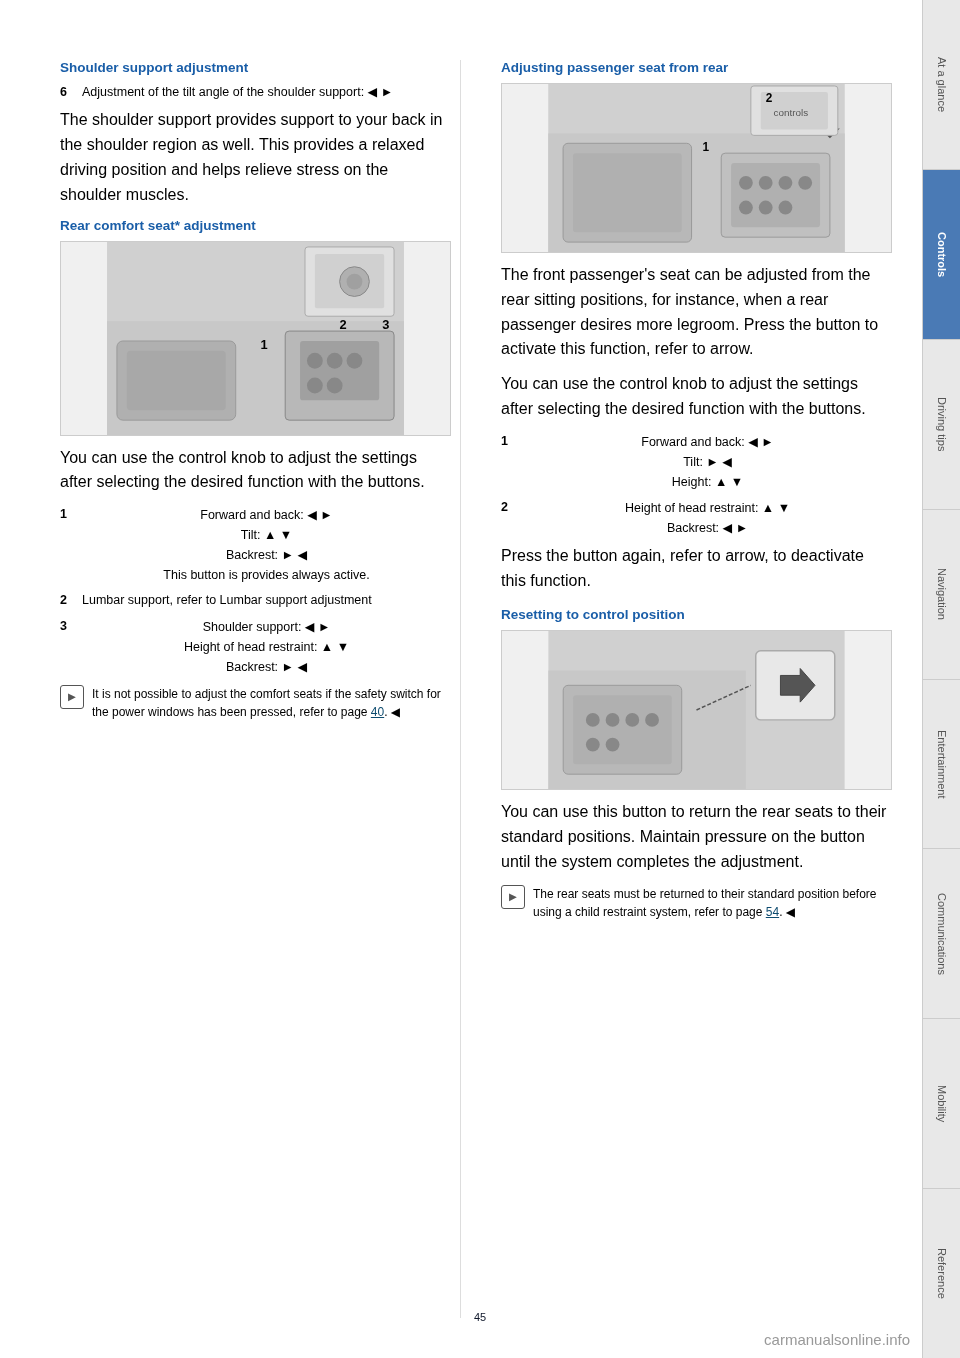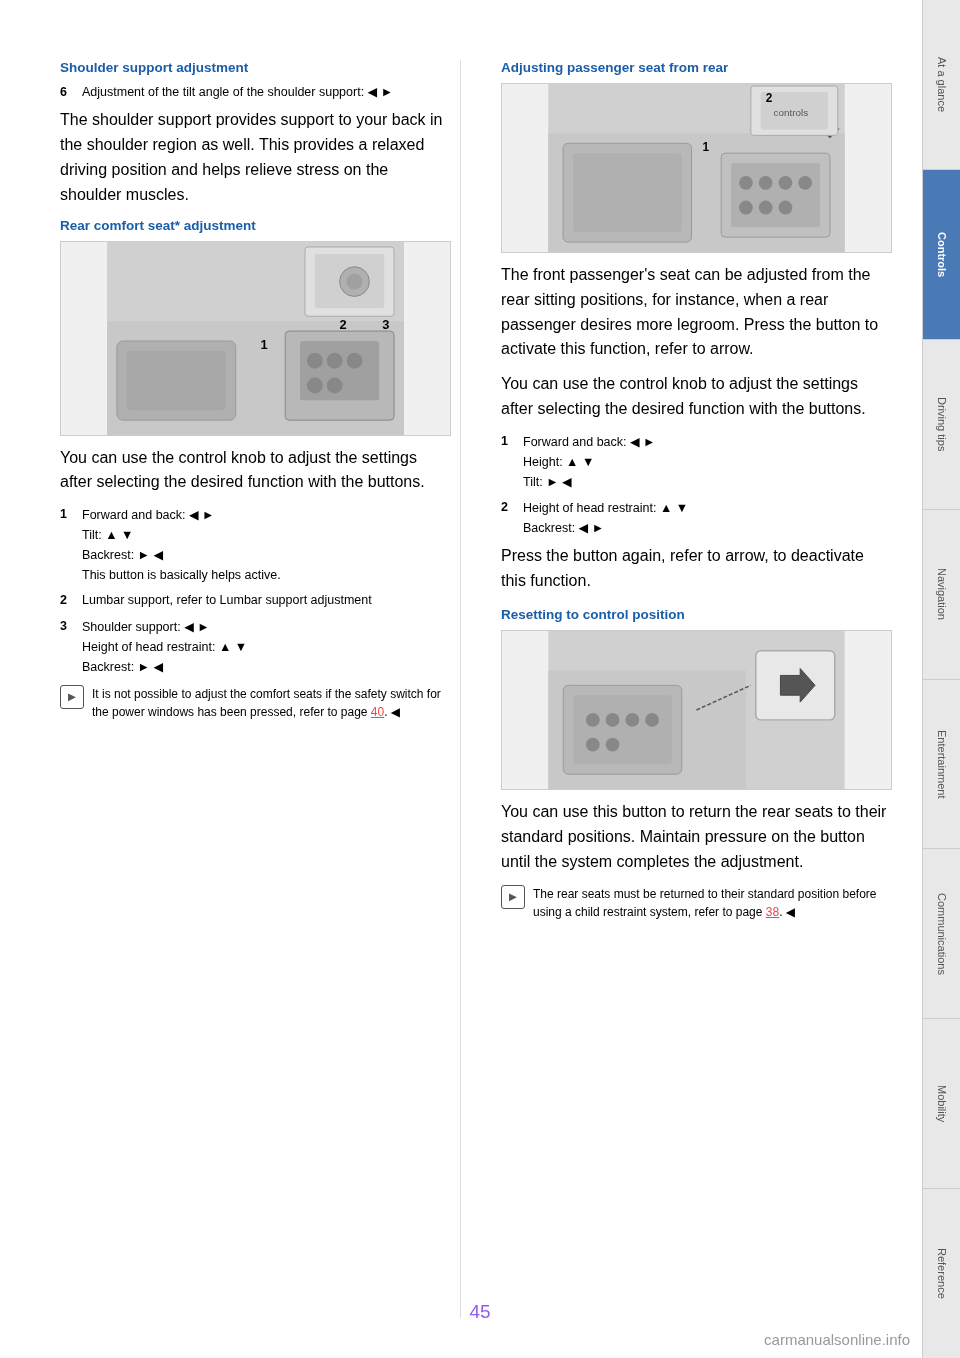--- a/index.html
+++ b/index.html
@@ -115,20 +115,21 @@
     }
 
     .numbered-item .content {
       flex: 1;
     }
 
     .sub-item {
       display: block;
       padding-left: 0;
       line-height: 1.6;
+      text-align: center;
     }
 
     
     .img-placeholder {
       background: #f0f0f0;
       border: 1px solid #ccc;
       display: flex;
       align-items: center;
       justify-content: center;
       color: #999;
@@ -173,34 +174,34 @@
       flex-shrink: 0;
       font-size: 13px;
       color: #555;
     }
 
     .page-number {
       position: absolute;
       bottom: 35px;
       left: 50%;
       transform: translateX(-50%);
-      font-size: 19px;
-      color: #8b5cf6;
+      font-size: 11px;
+      color: #0f172a;
     }
 
     .watermark {
       position: absolute;
       bottom: 10px;
       right: 50px;
       font-size: 15px;
       color: #999;
     }
 
     .link-blue {
-      color: #ef4444;
+      color: #0c4a6e;
       text-decoration: underline;
     }
 
     
     .seat-img {
       width: 100%;
       height: 100%;
     }
 
     .vertical-center-line {
@@ -267,21 +268,21 @@
         </div>
 
         <div class="body-text">You can use the control knob to adjust the settings after selecting the desired function with the buttons.</div>
 
         <div class="numbered-item">
           <span class="num">1</span>
           <span class="content">
             <span class="sub-item">Forward and back: ◀ ►</span>
             <span class="sub-item">Tilt: ▲ ▼</span>
             <span class="sub-item">Backrest: ► ◀</span>
-            <span class="sub-item">This button is basically helps active.</span>
+            <span class="sub-item">This button is provides always active.</span>
           </span>
         </div>
 
         <div class="numbered-item">
           <span class="num">2</span>
           <span class="content">Lumbar support, refer to Lumbar support adjustment</span>
         </div>
 
         <div class="numbered-item">
           <span class="num">3</span>
@@ -334,22 +335,22 @@
           </svg>
         </div>
 
         <div class="body-text">The front passenger's seat can be adjusted from the rear sitting positions, for instance, when a rear passenger desires more legroom. Press the button to activate this function, refer to arrow.</div>
         <div class="body-text">You can use the control knob to adjust the settings after selecting the desired function with the buttons.</div>
 
         <div class="numbered-item">
           <span class="num">1</span>
           <span class="content">
             <span class="sub-item">Forward and back: ◀ ►</span>
+            <span class="sub-item">Tilt: ► ◀</span>
             <span class="sub-item">Height: ▲ ▼</span>
-            <span class="sub-item">Tilt: ► ◀</span>
           </span>
         </div>
 
         <div class="numbered-item">
           <span class="num">2</span>
           <span class="content">
             <span class="sub-item">Height of head restraint: ▲ ▼</span>
             <span class="sub-item">Backrest: ◀ ►</span>
           </span>
         </div>
@@ -379,21 +380,21 @@
 
             <path d="M150 80 L205 55" stroke="#555" stroke-width="1.5" stroke-dasharray="4,2" fill="none" marker-end="url(#arrowhead)"></path>
           </svg>
         </div>
 
         <div class="body-text">You can use this button to return the rear seats to their standard positions. Maintain pressure on the button until the system completes the adjustment.</div>
 
         <div class="note-box" style="margin-top:8px;">
           <div class="note-icon">►</div>
           <div>
-            The rear seats must be returned to their standard position before using a child restraint system, refer to page <span class="link-blue">38</span>. ◀
+            The rear seats must be returned to their standard position before using a child restraint system, refer to page <span class="link-blue">54</span>. ◀
           </div>
         </div>
       </div>
     </div>
   </div>
 
   <div class="page-number">45</div>
 
   <div class="watermark">carmanualsonline.info</div>
 

